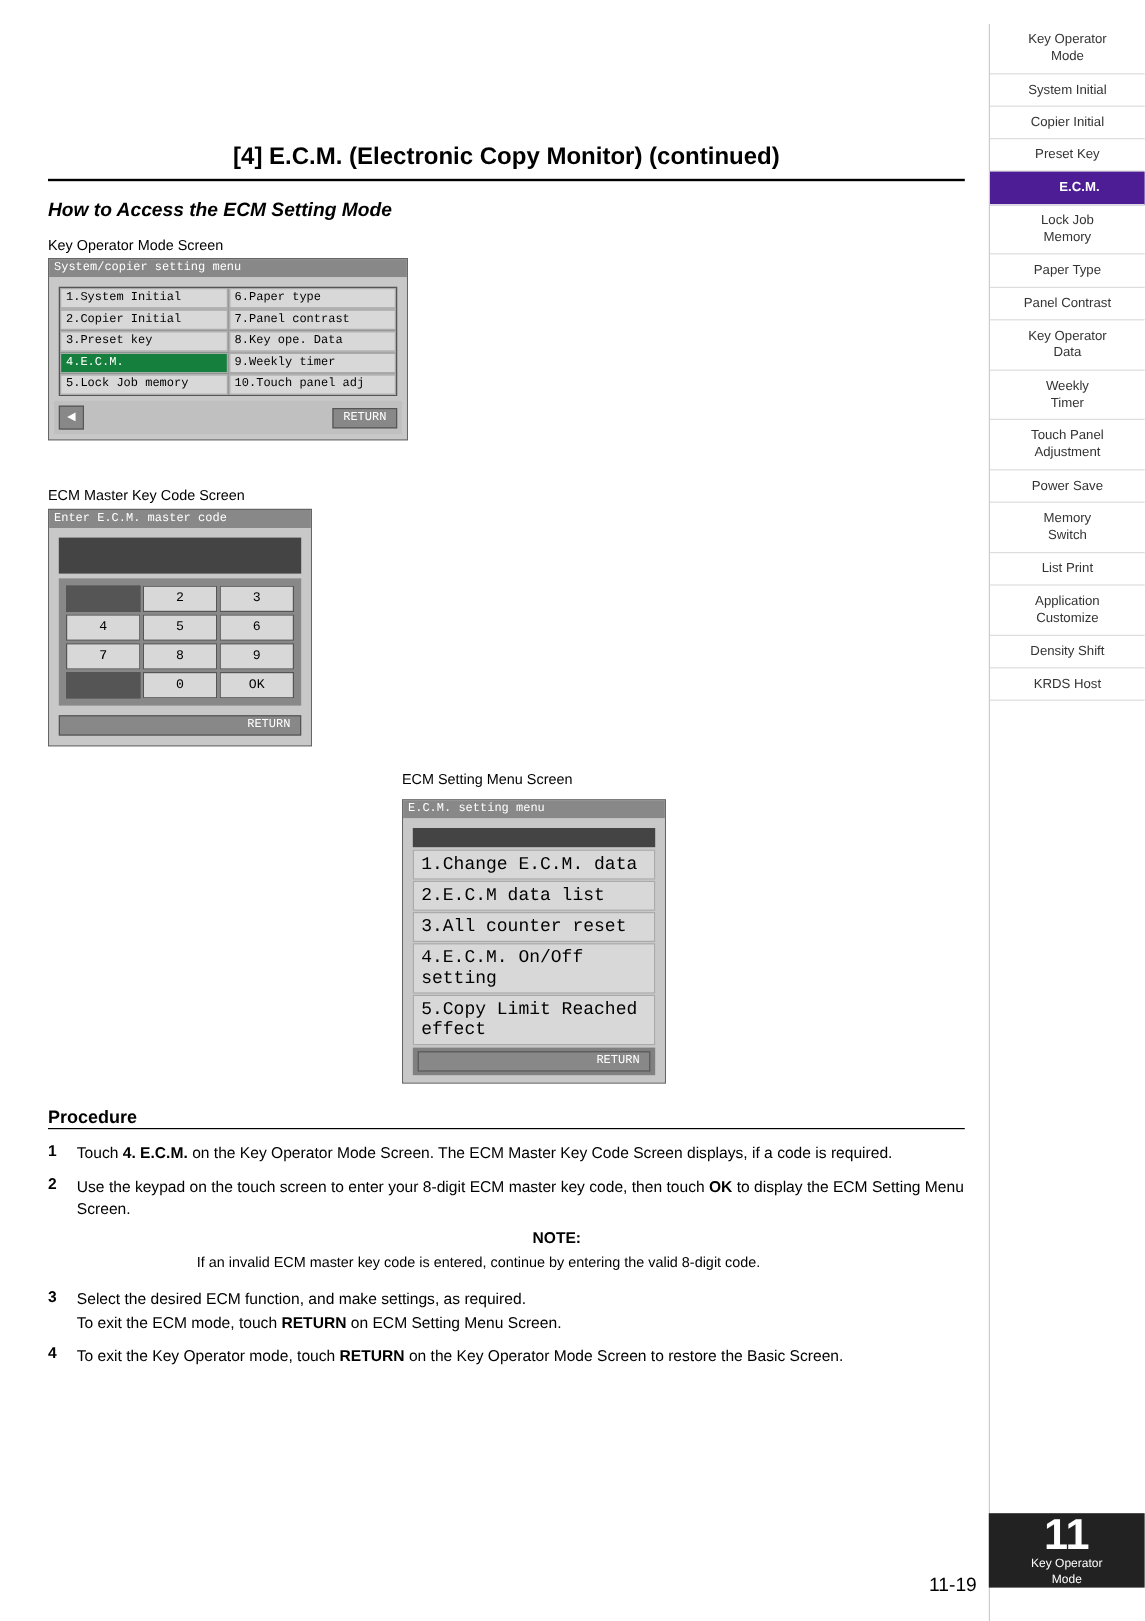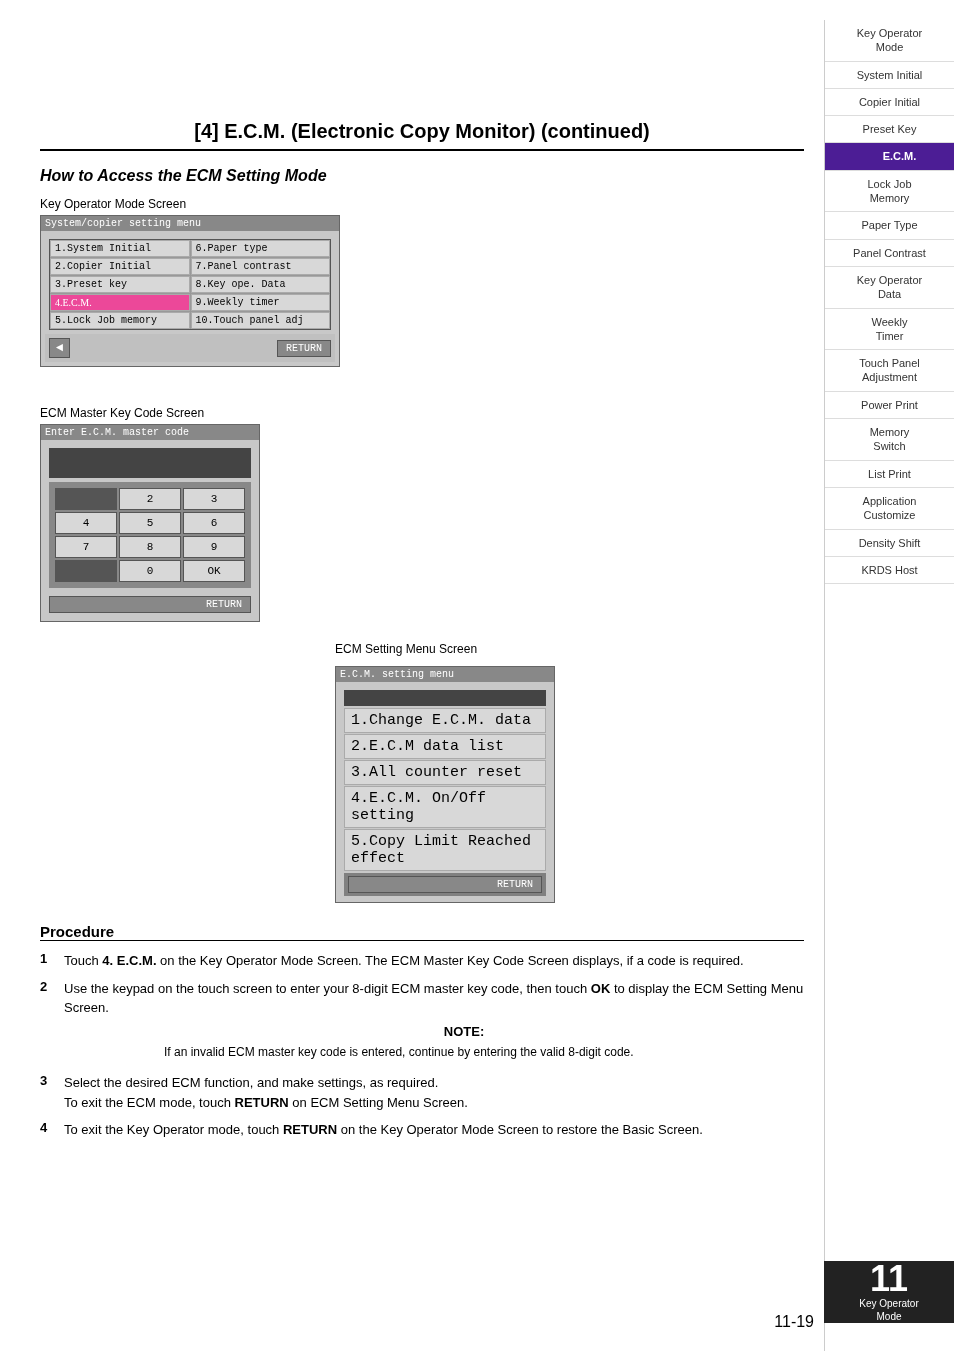--- a/index.html
+++ b/index.html
@@ -87,23 +87,22 @@
 
     .ko-cell {
       background: #d8d8d8;
       padding: 2px 4px;
       font-family: 'Courier New', monospace;
       font-size: 10px;
       border: 1px solid #aaa;
     }
 
     .ko-cell.active {
-      background: #ec4899;
+      background: #15803d;
       color: #fff;
-      font-family: Liberation Serif, serif;
     }
 
     .ko-footer {
       display: flex;
       justify-content: space-between;
       align-items: center;
       padding: 4px;
       background: #c0c0c0;
     }
 
@@ -418,21 +417,21 @@
   <div class="sidebar-item">System Initial</div>
   <div class="sidebar-item">Copier Initial</div>
   <div class="sidebar-item">Preset Key</div>
   <div class="sidebar-item active">E.C.M.</div>
   <div class="sidebar-item">Lock Job<br>Memory</div>
   <div class="sidebar-item">Paper Type</div>
   <div class="sidebar-item">Panel Contrast</div>
   <div class="sidebar-item">Key Operator<br>Data</div>
   <div class="sidebar-item">Weekly<br>Timer</div>
   <div class="sidebar-item">Touch Panel<br>Adjustment</div>
-  <div class="sidebar-item">Power Print</div>
+  <div class="sidebar-item">Power Save</div>
   <div class="sidebar-item">Memory<br>Switch</div>
   <div class="sidebar-item">List Print</div>
   <div class="sidebar-item">Application<br>Customize</div>
   <div class="sidebar-item">Density Shift</div>
   <div class="sidebar-item">KRDS Host</div>
   <div class="sidebar-spacer"></div>
   <div class="chapter-badge">
     <div class="chapter-num">11</div>
     <div class="chapter-label">Key Operator<br>Mode</div>
   </div>

